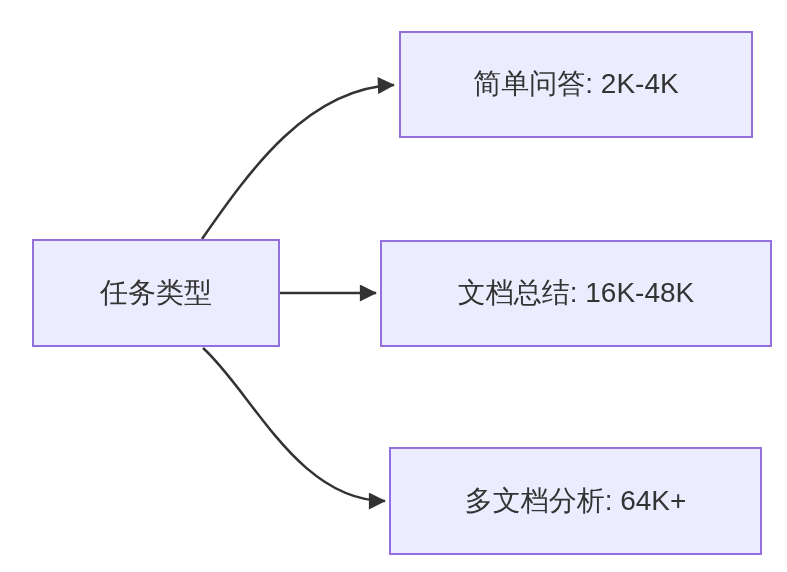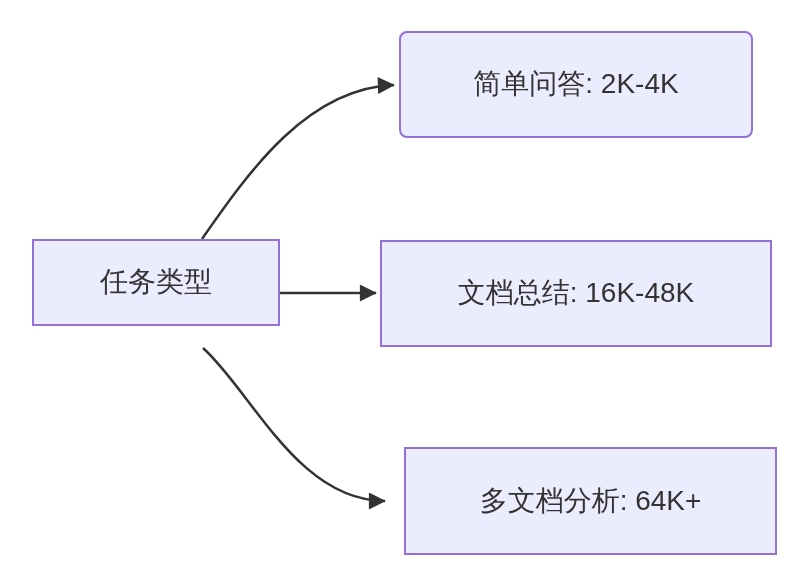--- a/index.html
+++ b/index.html
@@ -32,24 +32,24 @@
     align-items: center;
     justify-content: center;
     text-align: center;
   }
   .node .label {
     color: #333333;
     font-size: 28px;
     line-height: 1.3;
     white-space: nowrap;
   }
-  .node-root    { left: 32px;  top: 239px; width: 248px; height: 87px; }
-  .node-simple  { left: 399px; top: 31px;  width: 354px; height: 107px; border-radius: 8px; }
+  .node-root    { left: 32px;  top: 239px; width: 248px; height: 108px; }
+  .node-simple  { left: 399px; top: 31px;  width: 354px; height: 107px; }
   .node-summary { left: 380px; top: 240px; width: 392px; height: 107px; }
-  .node-multi   { left: 404px; top: 447px; width: 373px; height: 108px; }
+  .node-multi   { left: 389px; top: 447px; width: 373px; height: 108px; }
 </style>
 </head>
 <body>
 
 <div class="canvas">
 
   <svg class="edge-layer" width="787" height="572" viewBox="0 0 787 572" xmlns="http://www.w3.org/2000/svg">
     <defs>
       <marker id="arrowhead" viewBox="0 0 10 10" refX="9.5" refY="5" markerWidth="20" markerHeight="17" orient="auto" markerUnits="userSpaceOnUse">
         <path d="M0,0 L10,5 L0,10 z" fill="#333333"></path>

